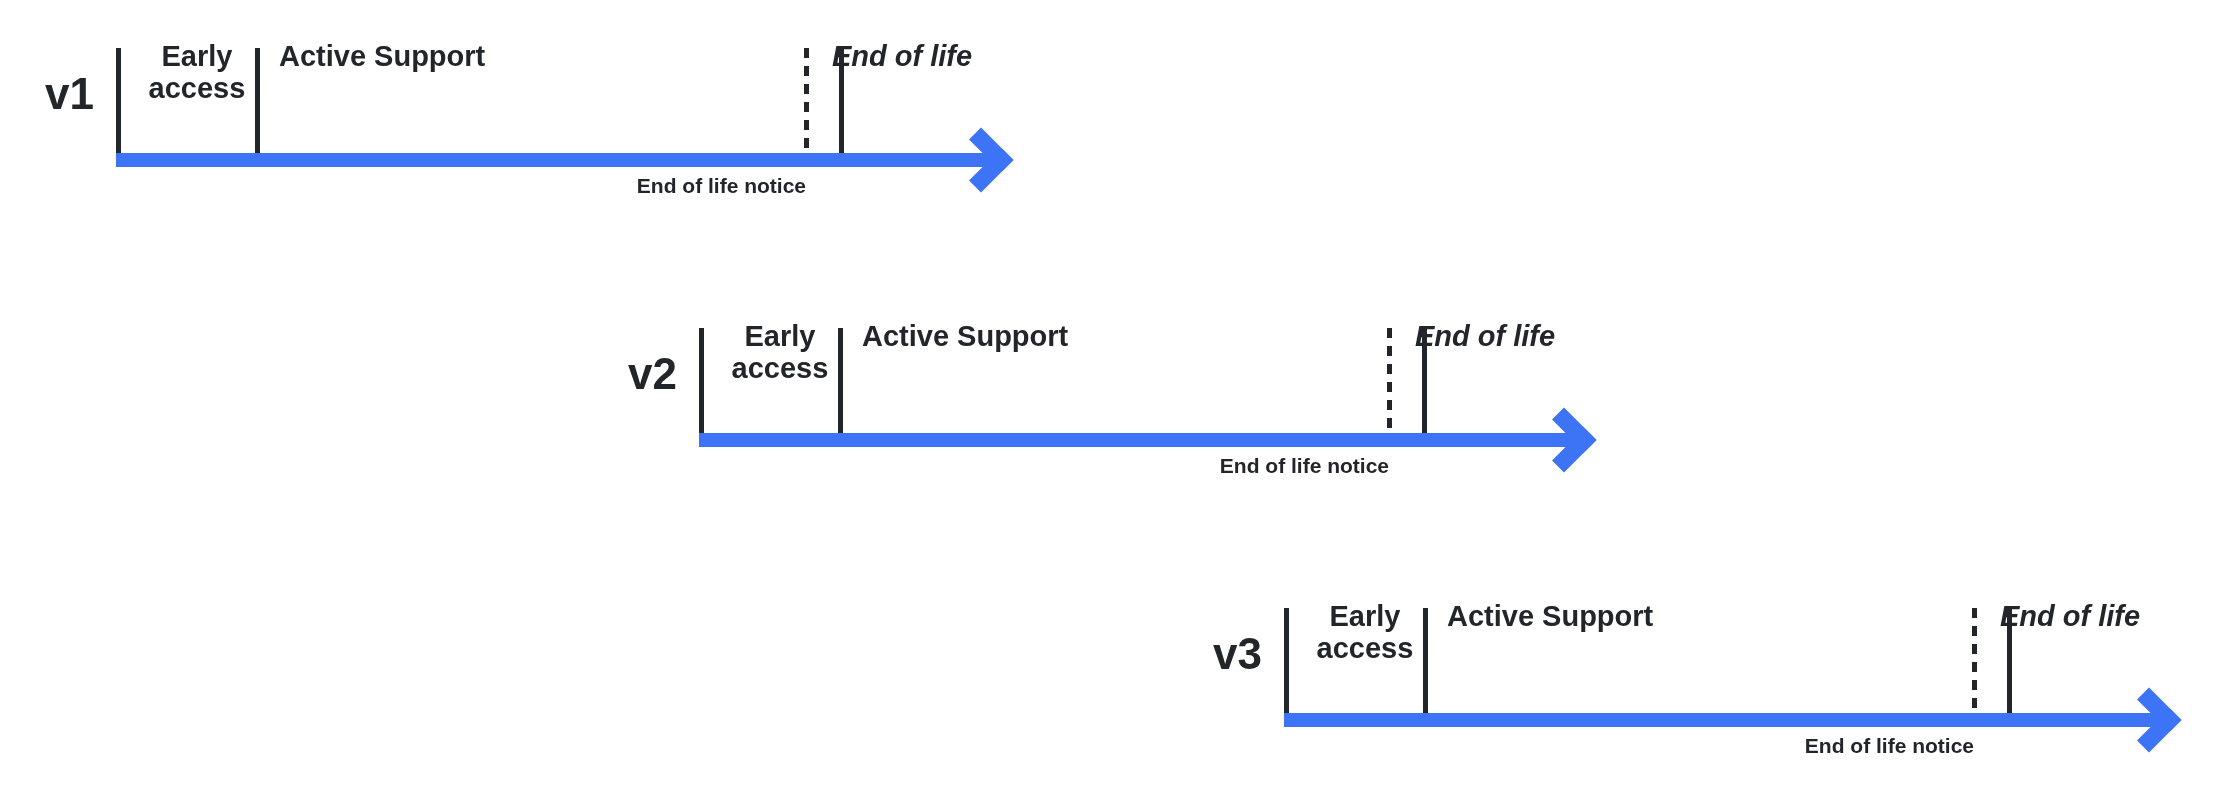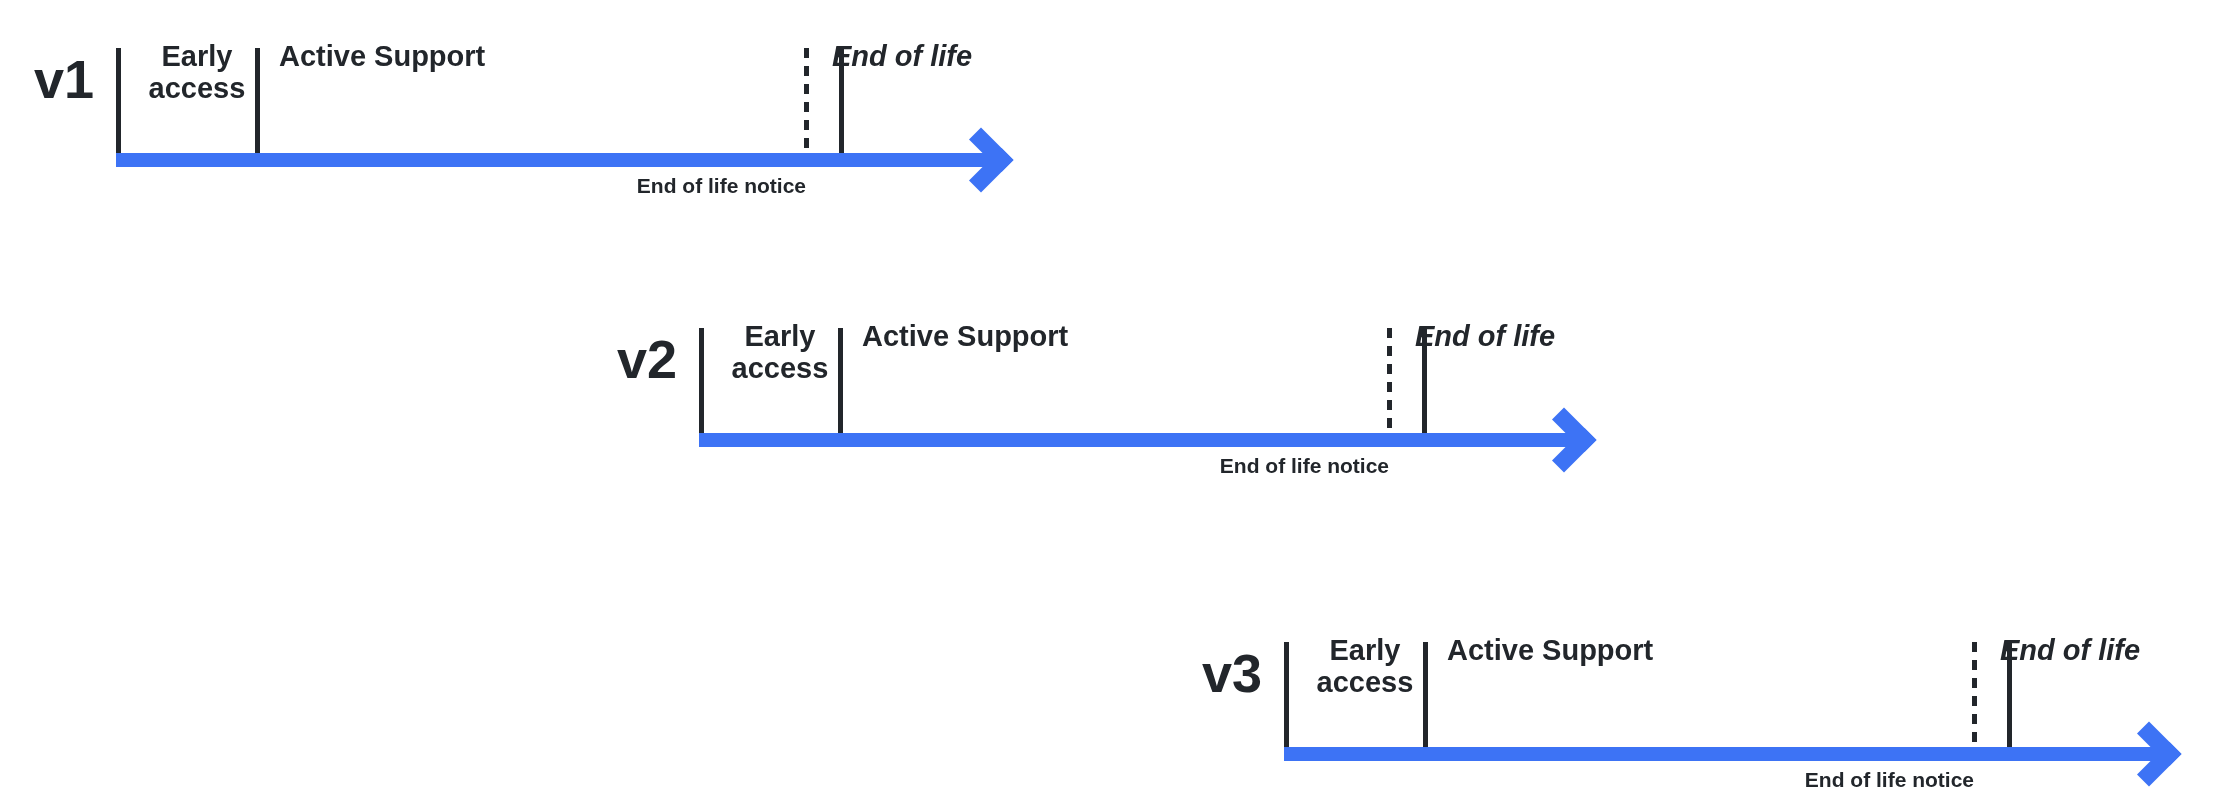--- a/index.html
+++ b/index.html
@@ -20,22 +20,22 @@
     color: var(--text);
   }
   .timeline {
     position: absolute;
     width: 898px;
     height: 165px;
   }
   .version {
     position: absolute;
     right: calc(100% + 22px);
-    top: 4px;
-    font-size: 54px;
+    top: 24px;
+    font-size: 44px;
     font-weight: bold;
     line-height: 1;
     white-space: nowrap;
   }
   .tick {
     position: absolute;
     top: 0;
     width: 5px;
     height: 105px;
     background: var(--line);
@@ -91,21 +91,21 @@
     width: 350px;
     text-align: right;
     font-size: 21px;
     font-weight: bold;
     line-height: 32px;
     white-space: nowrap;
   }
   
   .t0 { left: 116px;  top: 48px; }
   .t1 { left: 699px;  top: 328px; }
-  .t2 { left: 1284px; top: 608px; margin-top: 34px; }
+  .t2 { left: 1284px; top: 608px; }
 </style>
 </head>
 <body>
 
 <div class="canvas">
 
   <div class="timeline t0">
     <div class="version">v1</div>
     <div class="tick tick-start"></div>
     <div class="phase-label label-early">Early access</div>

